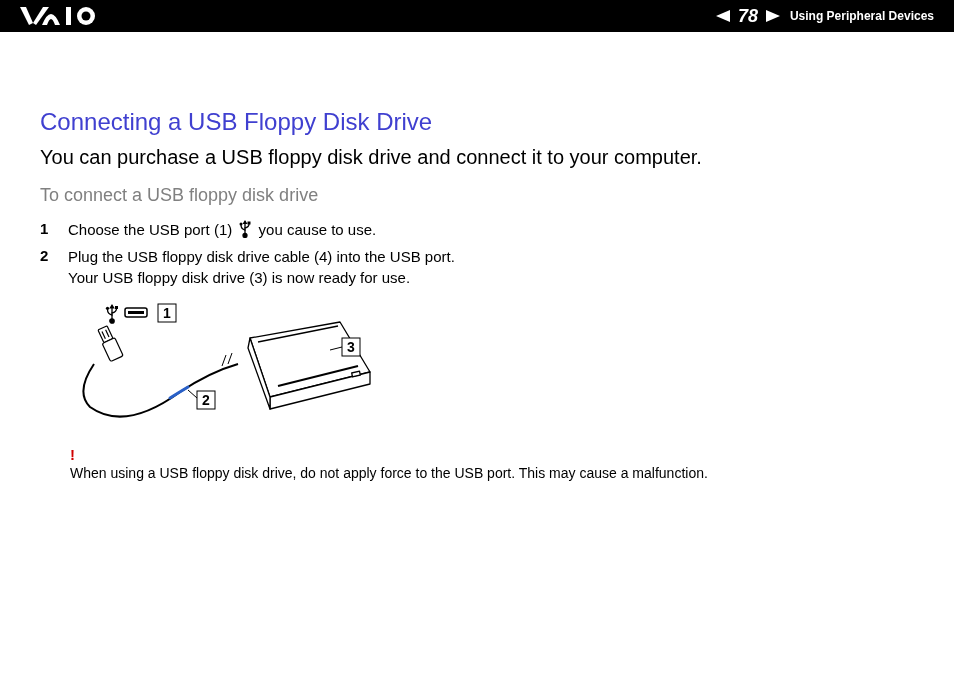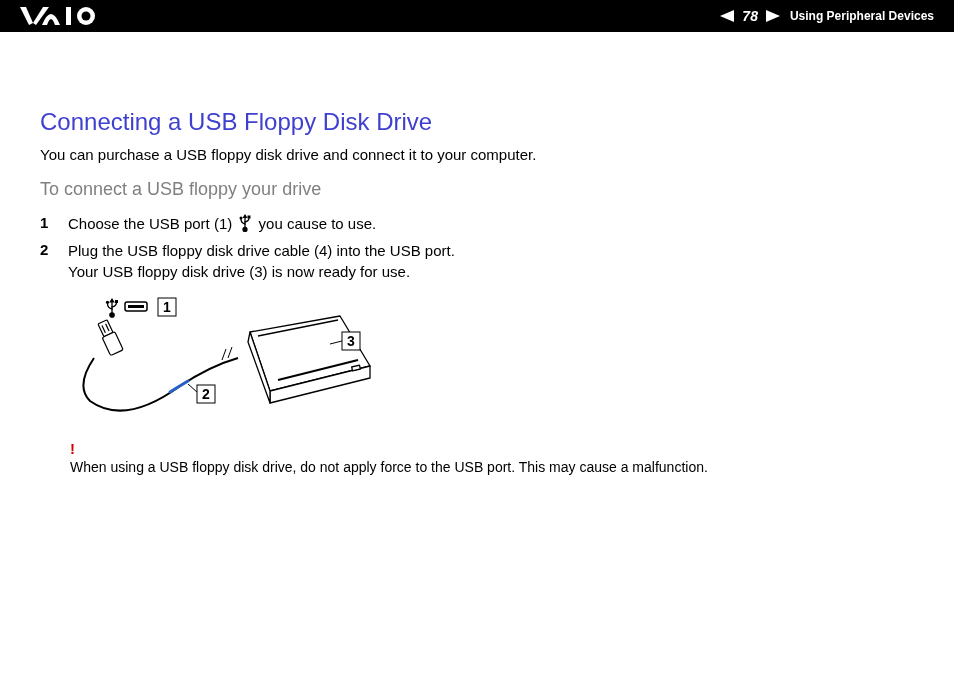--- a/index.html
+++ b/index.html
@@ -41,40 +41,40 @@
     width: 18px;
     height: 14px;
     cursor: pointer;
     margin: 0 2px;
   }
   .nav-btn svg { display: block; }
   .page-num {
     margin: 0 4px;
     font-weight: bold;
     font-style: italic;
-    font-size: 14px;
+    font-size: 18px;
   }
   .section-title {
     margin-left: 6px;
     font-weight: bold;
     font-style: normal;
     font-size: 12px;
   }
 
   .content {
     padding: 52px 40px 0 40px;
   }
   h1.page-title {
     color: #4040d0;
     font-weight: normal;
     font-size: 24px;
     margin: 24px 0 10px 0;
   }
   p.intro {
-    font-size: 15px;
+    font-size: 20px;
     margin: 0 0 16px 0;
   }
   h2.sub {
     color: #808080;
     font-weight: normal;
     font-size: 18px;
     margin: 10px 0 14px 0;
   }
   .steps {
     margin: 0 0 14px 0;
@@ -158,21 +158,21 @@
     </span>
     <span class="section-title">Using Peripheral Devices</span>
   </div>
 </div>
 
 <div class="content">
 
   <h1 class="page-title">Connecting a USB Floppy Disk Drive</h1>
   <p class="intro">You can purchase a USB floppy disk drive and connect it to your computer.</p>
 
-  <h2 class="sub">To connect a USB floppy your drive</h2>
+  <h2 class="sub">To connect a USB floppy disk drive</h2>
 
   <div class="steps">
 
     <div class="step">
       <div class="step-num">1</div>
       <div class="step-body">
         <span>Choose the USB port (1) </span><span class="usb-inline"><svg width="14" height="18" viewBox="0 0 14 18">
           <g stroke="#000" stroke-width="1.3" fill="none" stroke-linecap="round">
             <circle cx="7" cy="15.5" r="2" fill="#000"></circle>
             <line x1="7" y1="15" x2="7" y2="2"></line>

